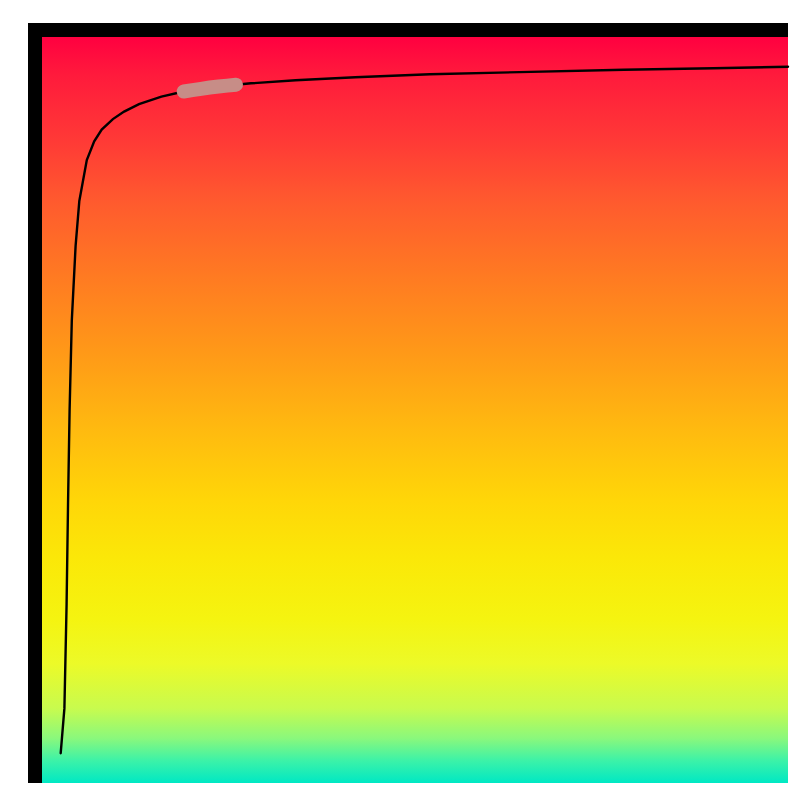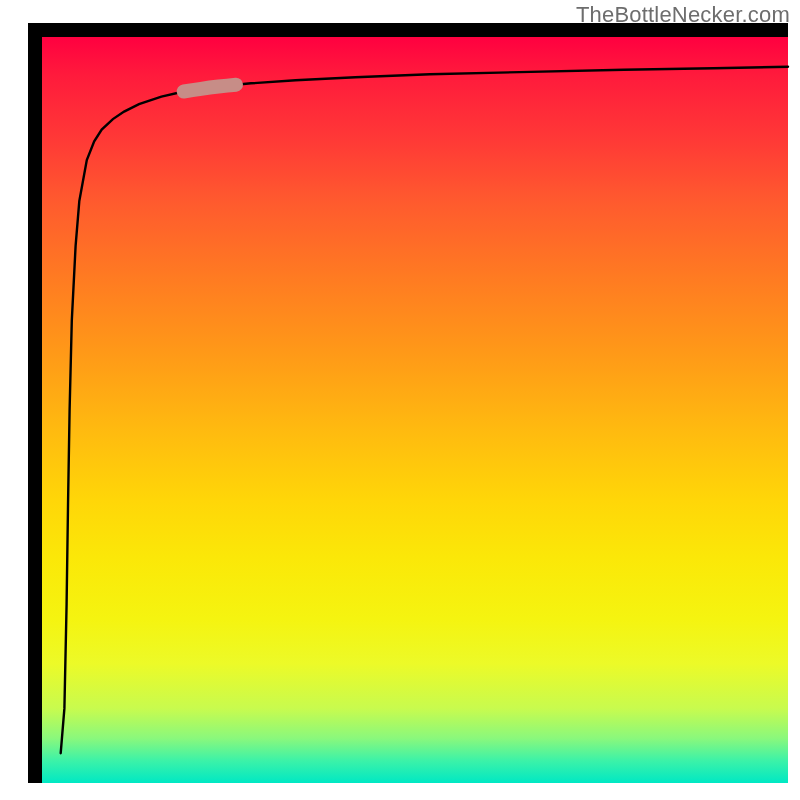--- a/index.html
+++ b/index.html
@@ -69,14 +69,13 @@
 </head>
 <body>
 
 <div class="stage">
   <div class="plot-frame"></div>
   <div class="gradient"></div>
   <svg class="curve-svg" viewBox="0 0 746 746" preserveAspectRatio="none">
     <path id="curve-path" fill="none" stroke="#000" stroke-width="2.4" stroke-linecap="round" d="M18.7 716.2 L22.4 671.4 L24.6 567.0 L26.1 462.5 L27.6 373.0 L29.8 283.5 L33.6 208.9 L37.3 164.1 L44.8 123.1 L52.2 104.4 L59.7 92.5 L70.9 82.1 L82.1 74.6 L97.0 67.1 L119.4 59.7 L141.7 54.5 L171.6 50.0 L208.9 46.3 L253.6 43.3 L313.3 40.3 L387.9 37.3 L477.4 35.1 L581.9 32.8 L671.4 31.3 L746.0 29.8"></path>
     <path id="marker-path" fill="none" stroke="#c78d87" stroke-width="14" stroke-linecap="round" d="M141.7 54.5 L150.4 53.2 L159.1 51.8 L167.8 50.5 L176.6 49.5 L185.3 48.6 L194.0 47.7"></path>
   </svg>
-  <div class="watermark">TheBottleNecker.com</div>
 </div>
 
 </body></html>

